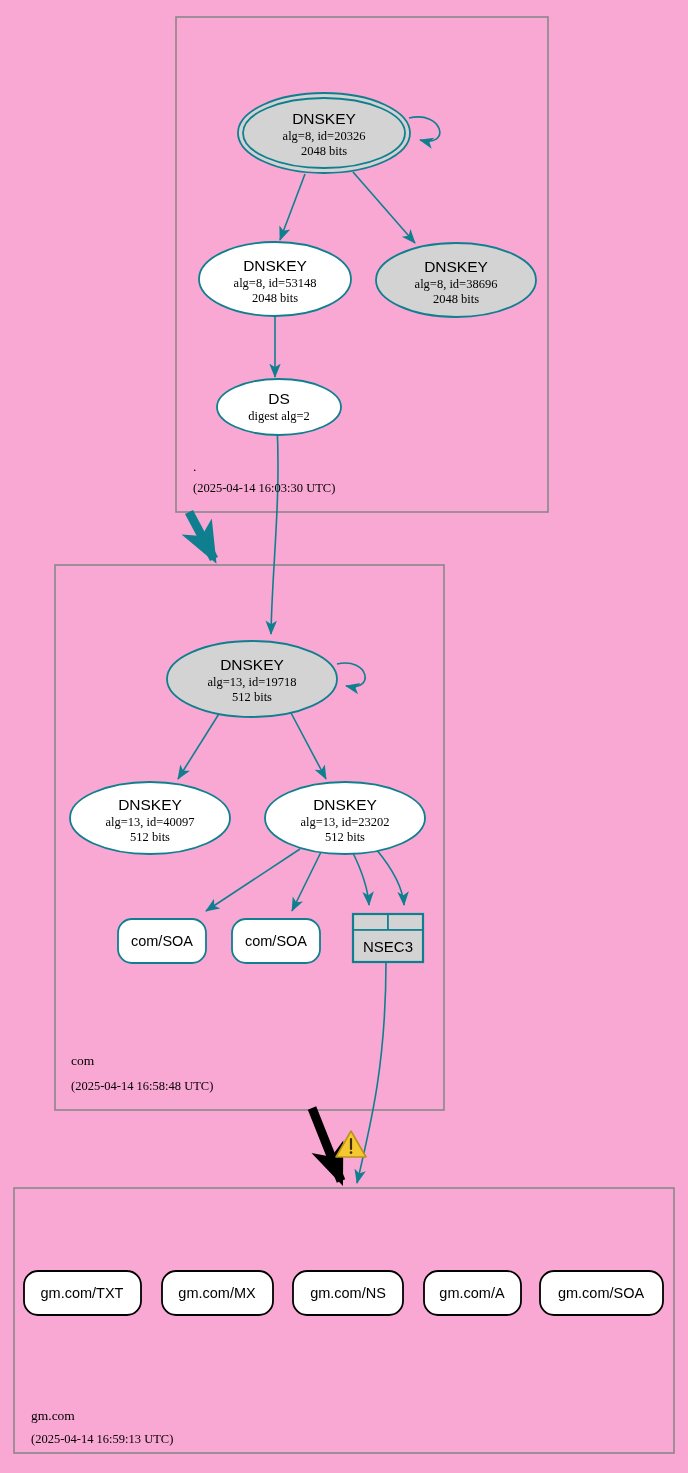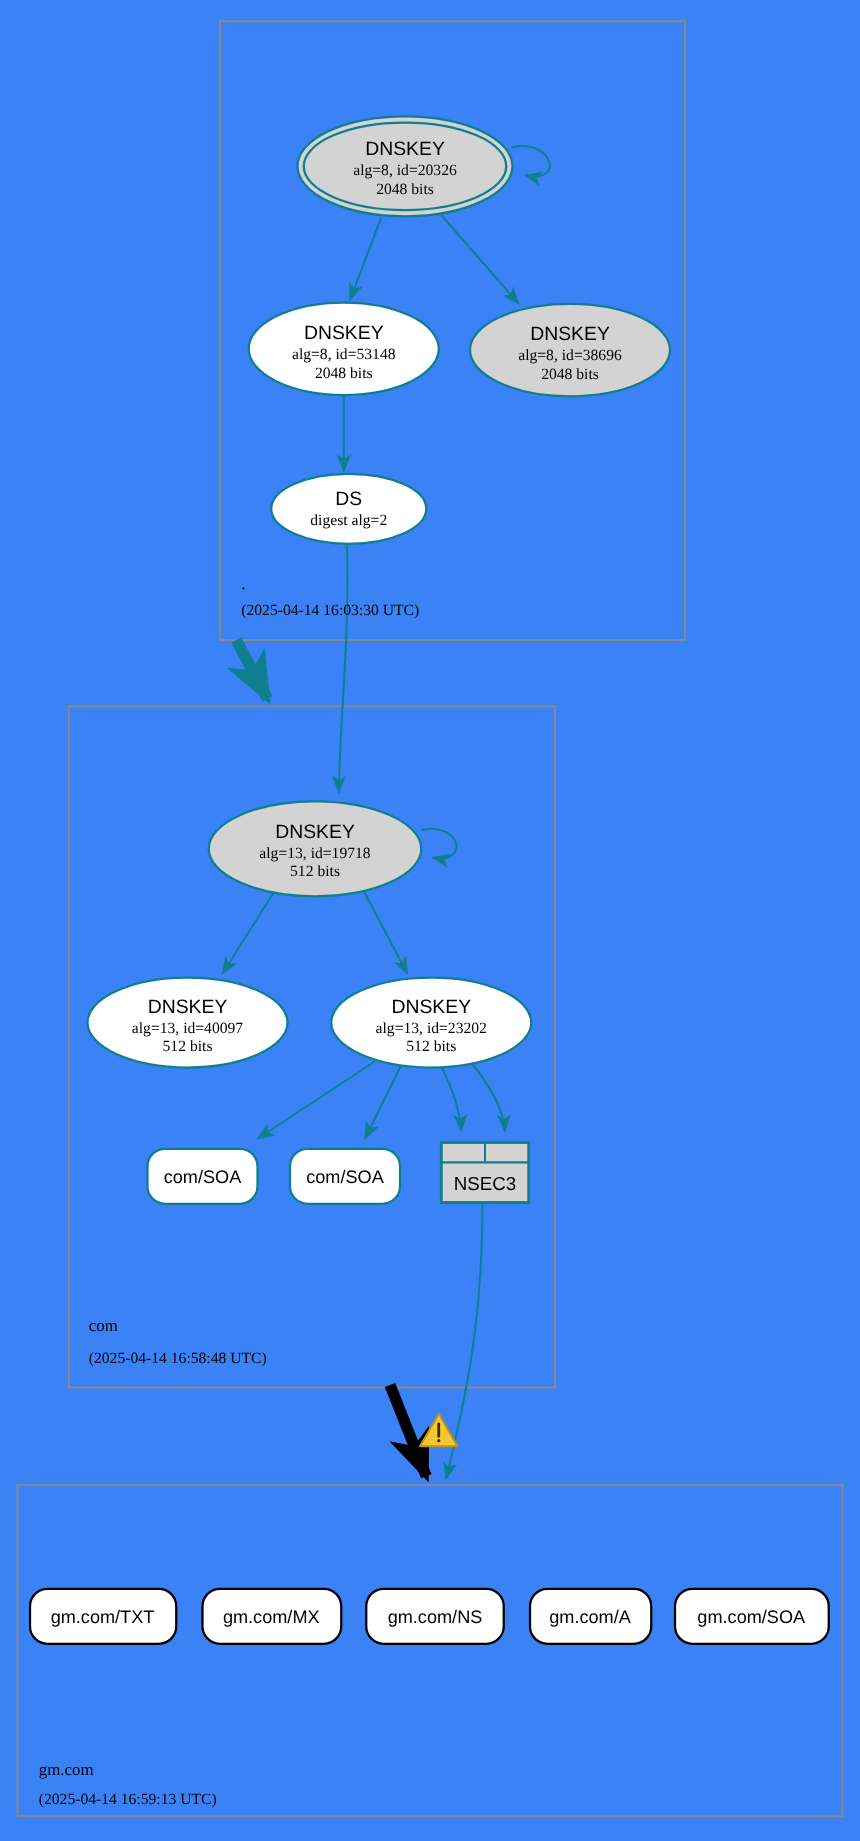--- a/index.html
+++ b/index.html
@@ -7,21 +7,21 @@
     padding: 0;
     background: #ffffff;
   }
   body {
     font-family: "Liberation Sans", sans-serif;
   }
   #canvas {
     position: relative;
     width: 688px;
     height: 1473px;
-    background: #3b82f6;
+    background: #f9a8d4;
     overflow: hidden;
   }
   svg.layer {
     position: absolute;
     left: 0;
     top: 0;
     width: 688px;
     height: 1473px;
   }
   .zone-box {

